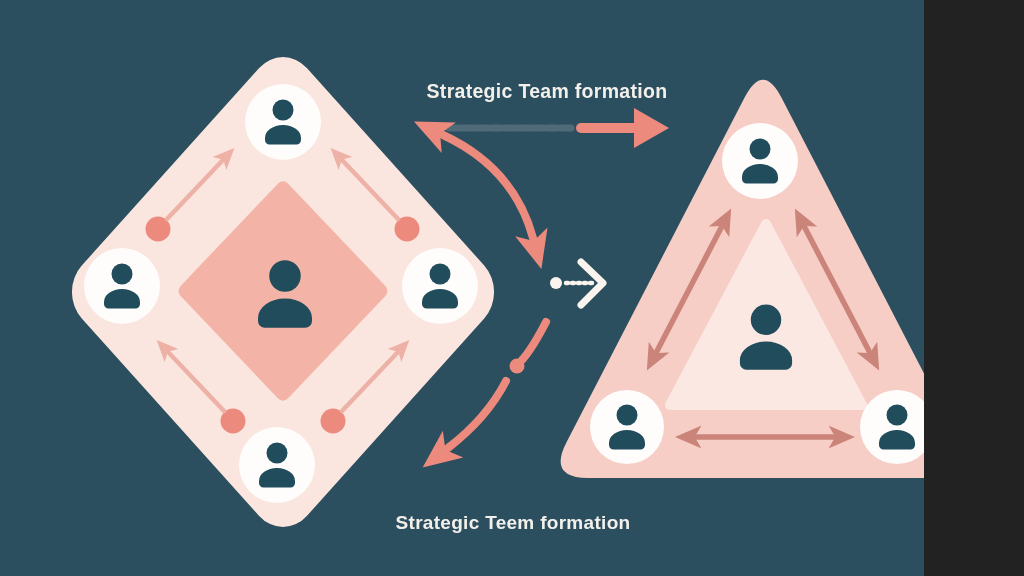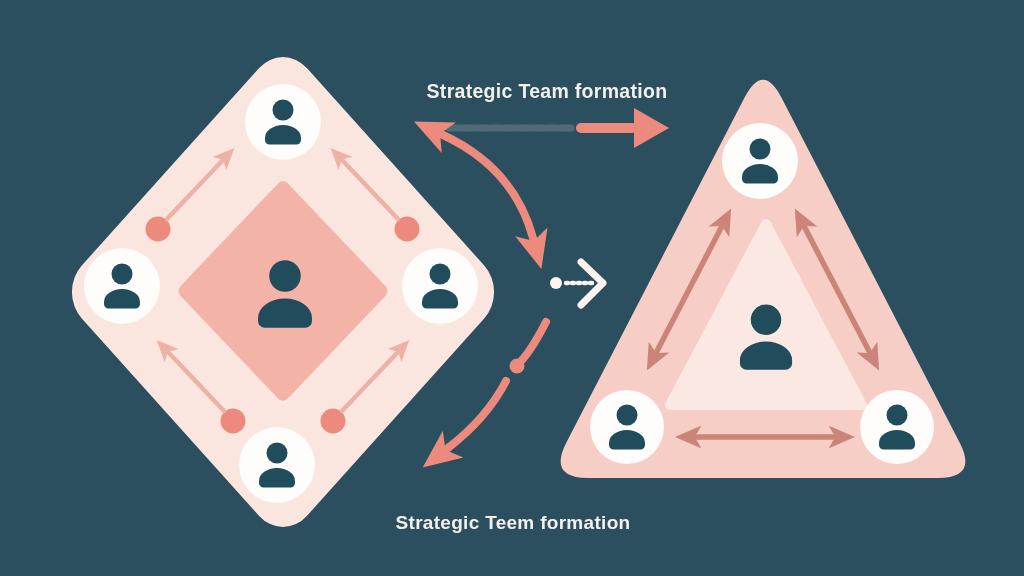--- a/index.html
+++ b/index.html
@@ -1,17 +1,17 @@
 <!DOCTYPE html>
 <html style="--background: #2c4f60; --shape_light: #fae6df; --shape_mid: #f4b3a7; --triangle: #f6cec6; --triangle_inner: #fbe8e2; --node: #fefdfb; --ink: #204c5b; --salmon: #ec8b7d; --salmon_light: #eeb1a5; --salmon_dark: #cb8479; --line_gray: #4f6b78; --white_arrow: #fbf3ee; --text: #f3f0eb;"><head>
 <meta charset="utf-8">
 <style>
   html,body{margin:0;padding:0;background:#222;}
   .stage{
-    width:1024px;height:576px;position:relative;overflow:hidden;
+    width:924px;height:576px;position:relative;overflow:hidden;
     background:var(--background,#2c4f60);
     font-family:"Liberation Sans", sans-serif;
   }
   svg{display:block;}
   .bg{fill:var(--background,#2c4f60);}
   .diamond-outer{fill:var(--shape_light,#fae6df);}
   .diamond-inner{fill:var(--shape_mid,#f4b3a7);}
   .tri-outer{fill:var(--triangle,#f6cec6);}
   .tri-inner{fill:var(--triangle_inner,#fbe8e2);stroke:var(--triangle_inner,#fbe8e2);stroke-width:10;stroke-linejoin:round;}
   .node{fill:var(--node,#fefdfb);}

